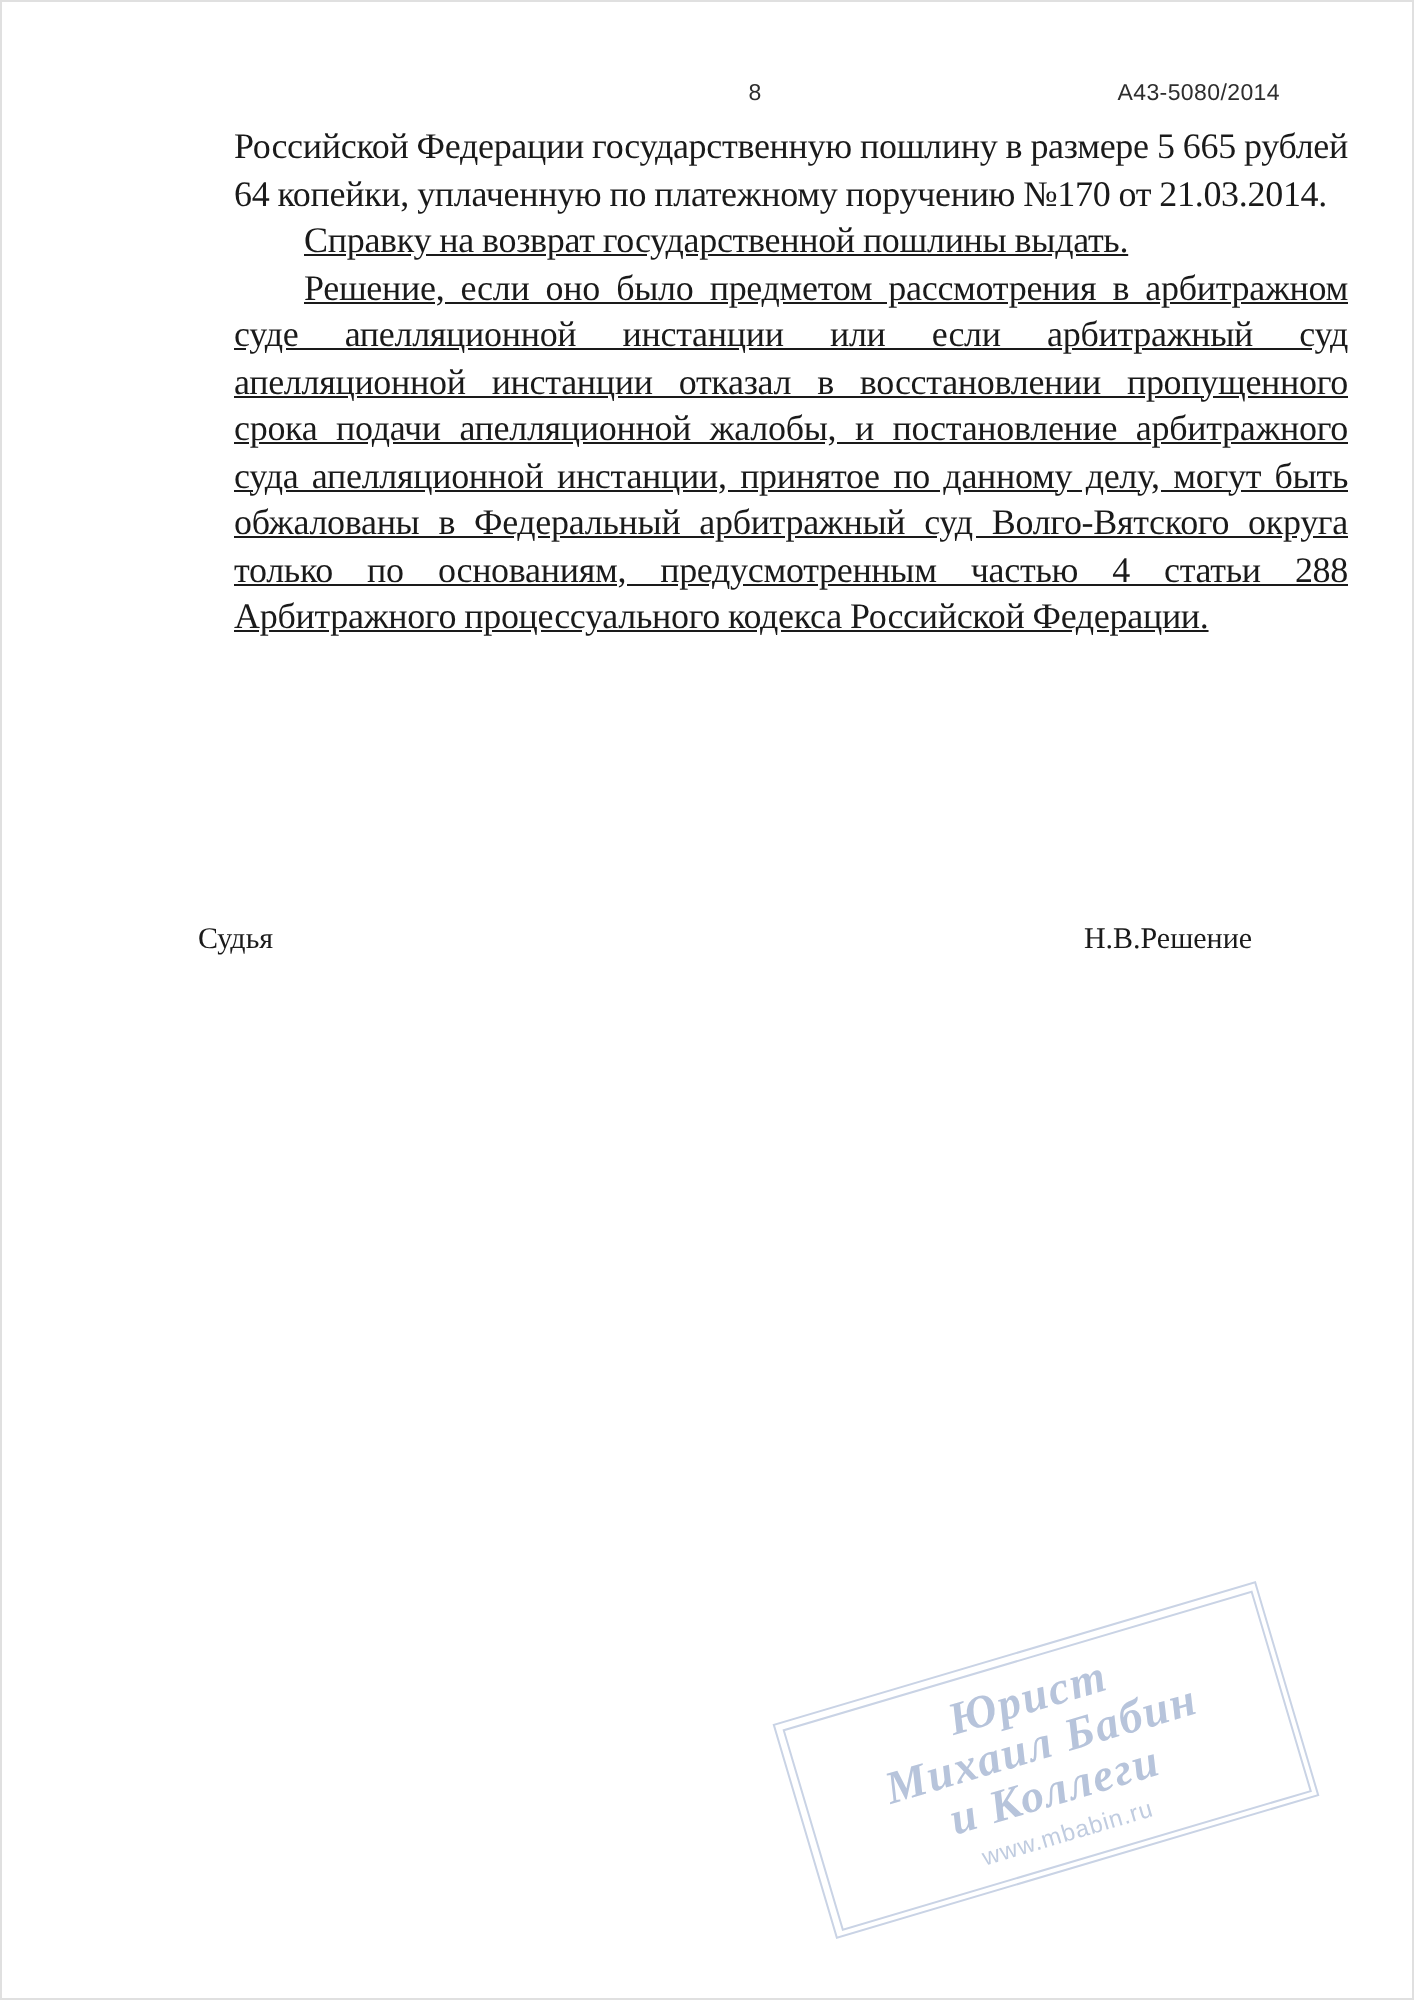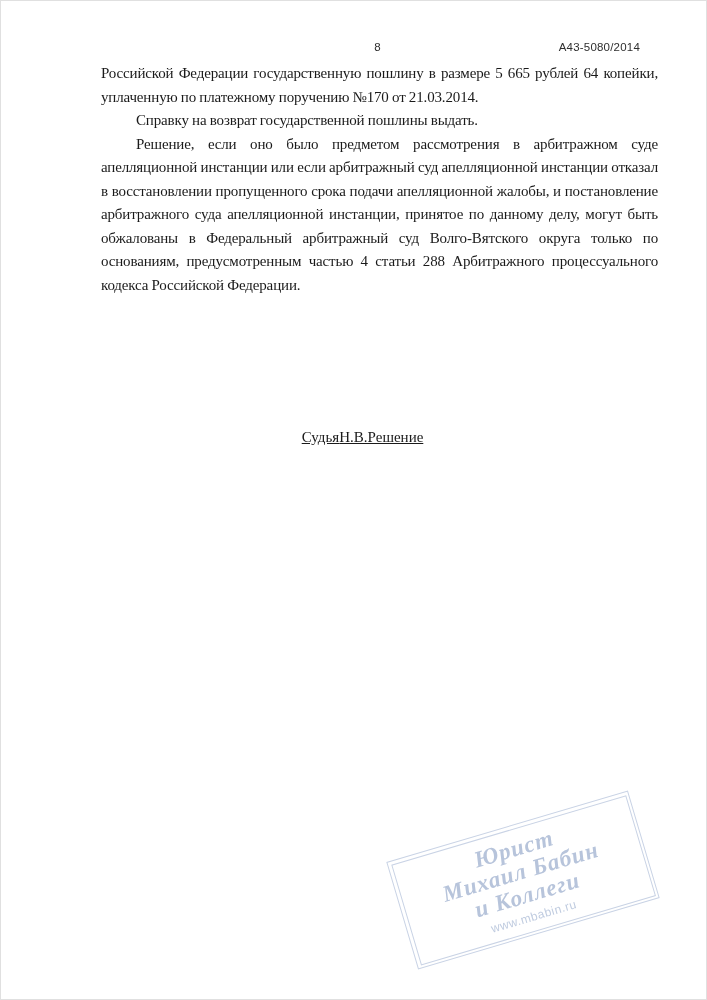--- a/index.html
+++ b/index.html
@@ -37,43 +37,43 @@
   }
   .case-num {
     position: absolute;
     right: 16px;
     top: 0;
     letter-spacing: 0.2px;
   }
   .body-text {
     position: absolute;
     top: 61px;
-    left: 100px;
+    left: 116px;
     width: 557px;
-    font-size: 15px;
+    font-size: 18px;
     line-height: 23.5px;
     text-align: justify;
     letter-spacing: -0.15px;
     word-spacing: -0.3px;
   }
   .body-text p {
     margin: 0;
   }
   .body-text p.indent {
     text-indent: 35px;
+    text-decoration: underline;
   }
   .signature-row {
     position: absolute;
-    top: 428px;
+    top: 461px;
     left: 98px;
     width: 557px;
     font-size: 15px;
     display: flex;
-    justify-content: center;
-    text-decoration: underline;
+    justify-content: space-between;
   }
   .signature-row .sig-name {
     padding-right: 30px;
   }
   .stamp {
     position: absolute;
     left: 396px;
     top: 823px;
     width: 252px;
     height: 112px;

